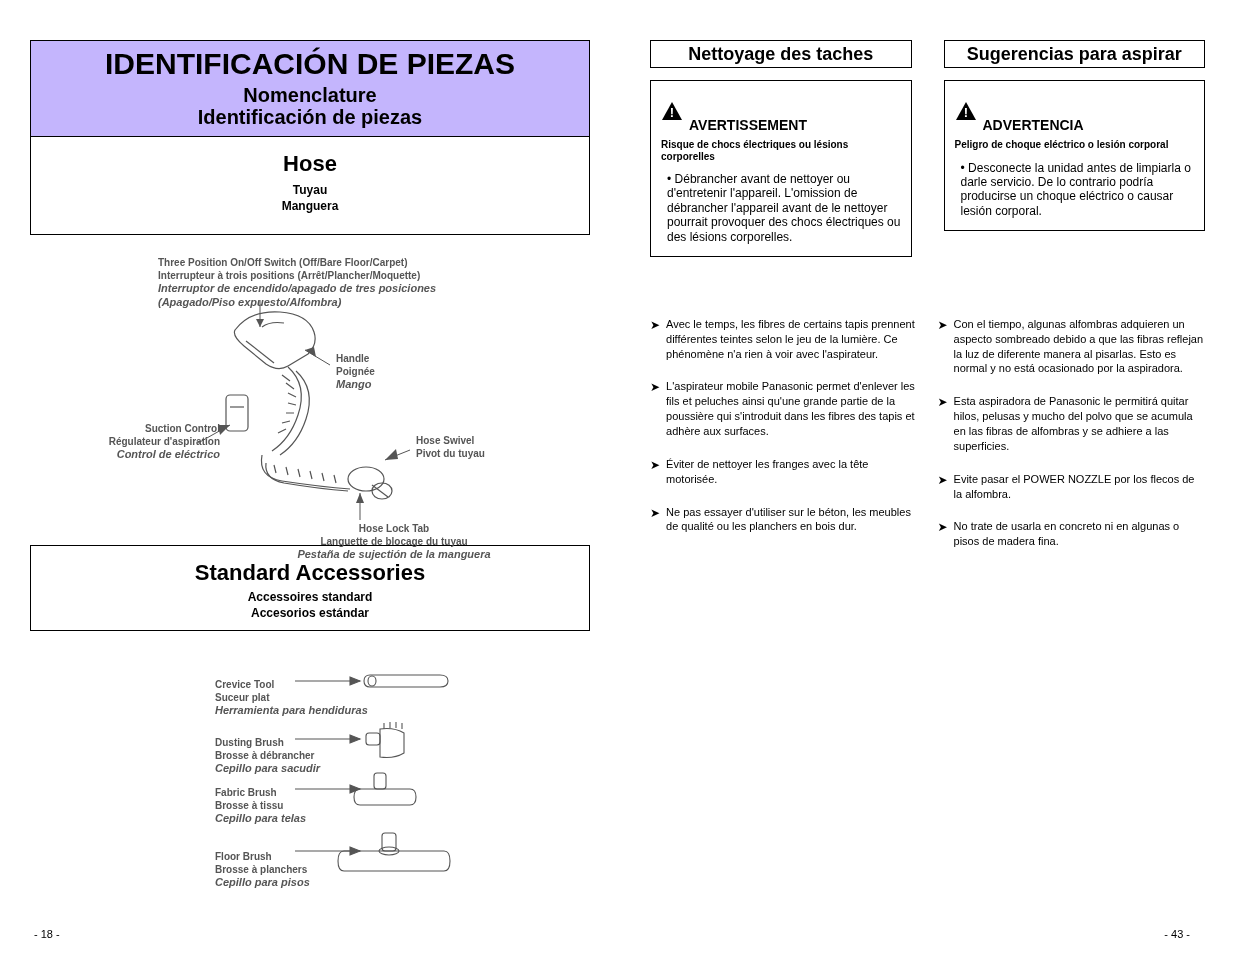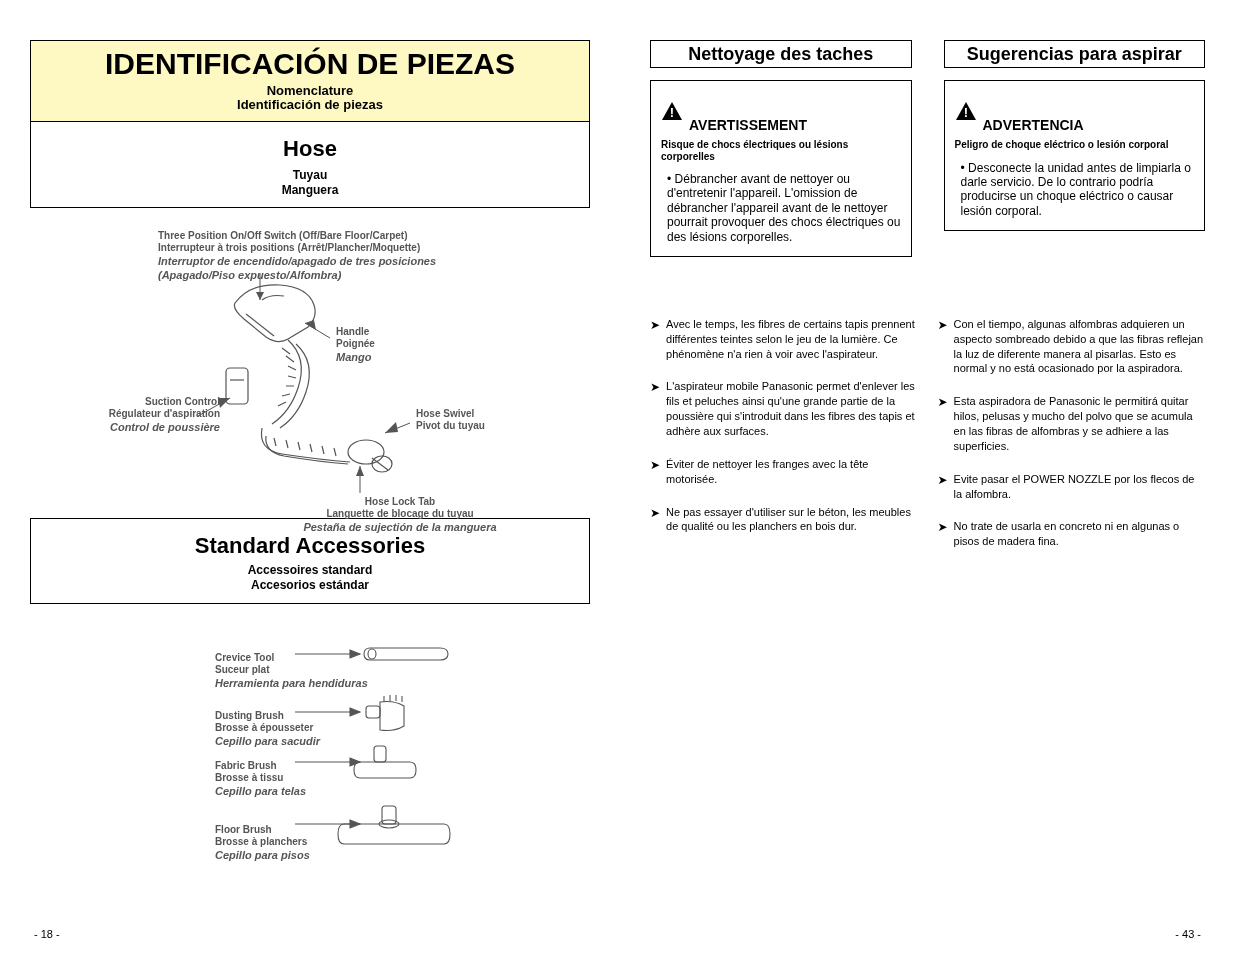--- a/index.html
+++ b/index.html
@@ -17,32 +17,32 @@
     gap: 60px;
   }
   .col {
     flex: 1;
   }
   .left-col { width: 560px; }
   .right-col { width: 590px; display: flex; flex-direction: column; }
 
   
   .gray-box {
-    background: #fef9c3;
+    background: #c4b5fd;
     border: 1px solid #000;
     padding: 6px 10px 8px;
     text-align: center;
   }
   .gray-box .title1 { font-size: 30px; font-weight: bold; line-height: 1.1; }
-  .gray-box .title2 { font-size: 13px; font-weight: bold; margin-top: 4px; line-height: 1.1; }
+  .gray-box .title2 { font-size: 20px; font-weight: bold; margin-top: 4px; line-height: 1.1; }
 
   .white-box {
     border: 1px solid #000;
     border-top: none;
-    padding: 14px 10px 8px;
+    padding: 14px 10px 20px;
     text-align: center;
   }
   .white-box .en { font-size: 22px; font-weight: bold; }
   .white-box .sub { font-size: 12px; font-weight: bold; margin-top: 6px; line-height: 1.3; }
 
   .hose-diagram {
     position: relative;
     width: 560px;
     height: 300px;
     margin-top: 10px;
@@ -113,21 +113,21 @@
   .b-item { display: flex; gap: 6px; margin-bottom: 18px; }
   .b-arrow { font-size: 12px; line-height: 1; margin-top: 2px; }
   .b-txt { font-size: 11px; line-height: 1.35; }
 
   .pagenum {
     position: absolute;
     bottom: 14px;
     font-size: 11px;
   }
   .pagenum.left { left: 34px; }
-  .pagenum.right { right: 34px; }
+  .pagenum.right { right: 45px; }
 </style>
 </head>
 <body>
 
 <div class="page">
 
   <div class="col left-col">
 
     <div class="gray-box">
       <div class="title1">IDENTIFICACIÓN DE PIEZAS</div>
@@ -189,27 +189,27 @@
         <div>Interruptor de encendido/apagado de tres posiciones (Apagado/Piso expuesto/Alfombra)</div>
       </div>
       <div class="hose-label" style="left:306px; top:108px;">
         <div class="en">Handle</div>
         <div class="en">Poignée</div>
         <div>Mango</div>
       </div>
       <div class="hose-label" style="left:60px; top:178px; width:130px; text-align:right;">
         <div class="en">Suction Control</div>
         <div class="en">Régulateur d'aspiration</div>
-        <div>Control de poussière</div>
+        <div>Control de eléctrico</div>
       </div>
       <div class="hose-label" style="left:386px; top:190px;">
         <div class="en">Hose Swivel</div>
         <div class="en">Pivot du tuyau</div>
       </div>
-      <div class="hose-label" style="left:240px; top:278px; width:260px; text-align:center;">
+      <div class="hose-label" style="left:234px; top:278px; width:260px; text-align:center;">
         <div class="en">Hose Lock Tab</div>
         <div class="en">Languette de blocage du tuyau</div>
         <div>Pestaña de sujectión de la manguera</div>
       </div>
     </div>
 
     <div class="std-box">
       <div class="en">Standard Accessories</div>
       <div class="sub" style="white-space:pre-line;">Accessoires standard
 Accesorios estándar</div>
@@ -247,21 +247,21 @@
           <ellipse cx="359" cy="200" rx="10" ry="4"></ellipse>
         </g>
       </svg>
       <div class="tool-label" style="left:185px; top:28px; text-align:left;">
         <div class="en">Crevice Tool</div>
         <div class="en">Suceur plat</div>
         <div>Herramienta para hendiduras</div>
       </div>
       <div class="tool-label" style="left:185px; top:86px;">
         <div class="en">Dusting Brush</div>
-        <div class="en">Brosse à épousseter</div>
+        <div class="en">Brosse à débrancher</div>
         <div>Cepillo para sacudir</div>
       </div>
       <div class="tool-label" style="left:185px; top:136px;">
         <div class="en">Fabric Brush</div>
         <div class="en">Brosse à tissu</div>
         <div>Cepillo para telas</div>
       </div>
       <div class="tool-label" style="left:185px; top:200px;">
         <div class="en">Floor Brush</div>
         <div class="en">Brosse à planchers</div>

